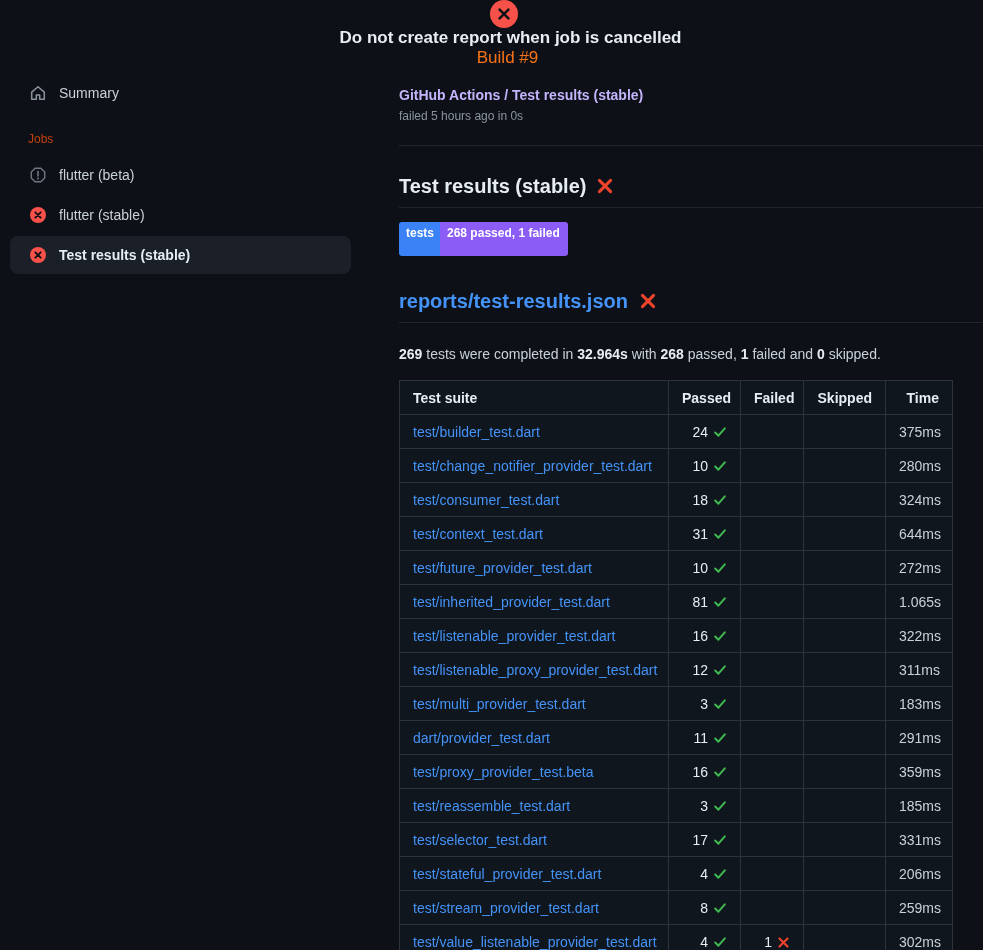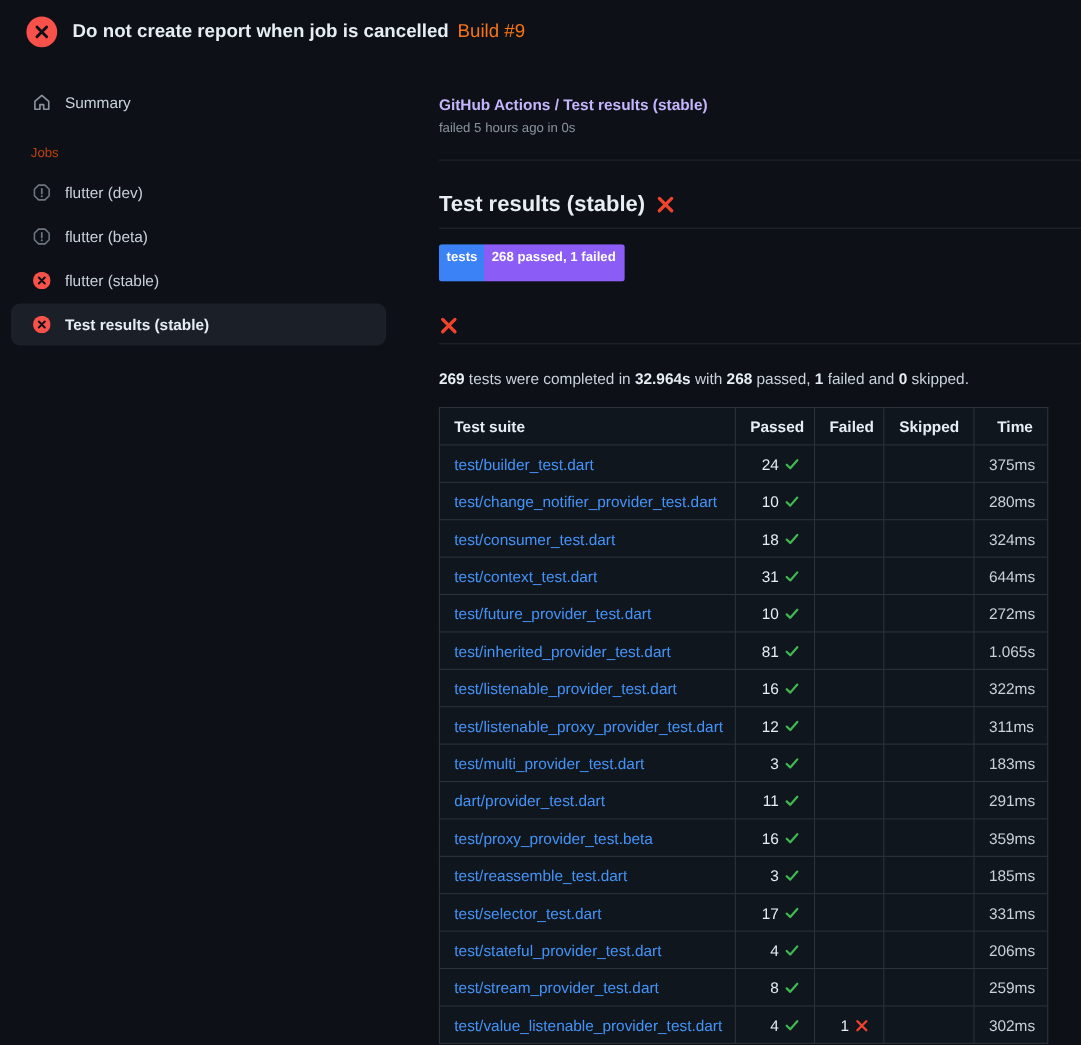--- a/index.html
+++ b/index.html
@@ -9,21 +9,21 @@
     color:#c9d1d9;
     font-family:"Liberation Sans", sans-serif;
     position:relative;
     overflow:hidden;
   }
   svg { display:block; }
 
   
   .topbar {
     position:absolute; top:0; left:0; right:0; height:57px;
-    display:flex; align-items:center; padding-left:24px;
+    display:flex; align-items:center; padding-left:24px;flex-direction:column;
   }
   .fail-circle-lg {
     width:28px; height:28px; border-radius:50%;
     background:#f85149; display:flex; align-items:center; justify-content:center; flex:none;
   }
   .topbar-title { margin-left:14px; font-size:17px; font-weight:bold; color:#e6edf3; }
   .topbar-build { margin-left:8px; font-size:17px; color:#f97316; font-weight:normal; }
 
   
   .sidebar { position:absolute; top:0; left:0; width:390px; }
@@ -103,28 +103,20 @@
 
 <div class="sidebar">
   <div class="summary-item">
     <svg class="icon16" viewBox="0 0 16 16">
       <path d="M8 1.8 L14.3 7.1 V14.3 H9.7 V10.1 H6.3 V14.3 H1.7 V7.1 Z" fill="none" stroke="#8b949e" stroke-width="1.5" stroke-linejoin="round"></path>
     </svg>
     <span>Summary</span>
   </div>
   <div class="jobs-label">Jobs</div>
   <div id="jobs-list">
-      <div class="job-item">
-        <svg class="icon16" viewBox="0 0 16 16">
-      <polygon points="5.1,1.3 10.9,1.3 14.7,5.1 14.7,10.9 10.9,14.7 5.1,14.7 1.3,10.9 1.3,5.1" fill="none" stroke="#6e7681" stroke-width="1.4" stroke-linejoin="round"></polygon>
-      <line x1="8" y1="4.6" x2="8" y2="9" stroke="#6e7681" stroke-width="1.6" stroke-linecap="round"></line>
-      <circle cx="8" cy="11.5" r="1" fill="#6e7681"></circle>
-        </svg>
-        <span>flutter (dev)</span>
-      </div>
       <div class="job-item">
         <svg class="icon16" viewBox="0 0 16 16">
       <polygon points="5.1,1.3 10.9,1.3 14.7,5.1 14.7,10.9 10.9,14.7 5.1,14.7 1.3,10.9 1.3,5.1" fill="none" stroke="#6e7681" stroke-width="1.4" stroke-linejoin="round"></polygon>
       <line x1="8" y1="4.6" x2="8" y2="9" stroke="#6e7681" stroke-width="1.6" stroke-linecap="round"></line>
       <circle cx="8" cy="11.5" r="1" fill="#6e7681"></circle>
         </svg>
         <span>flutter (beta)</span>
       </div>
       <div class="job-item">
         <svg class="icon16" viewBox="0 0 16 16">
@@ -154,20 +146,21 @@
       <path d="M3.4 3.4 L14.6 14.6 M14.6 3.4 L3.4 14.6" stroke="#f0432c" stroke-width="3" stroke-linecap="round"></path>
     </svg>
   </div>
 
   <div class="badge">
     <span class="b-label">tests</span>
     <span class="b-value">268 passed, 1 failed</span>
   </div>
 
   <div class="report-heading">
+    <span class="txt">reports/test-results.json</span>
     <svg width="18" height="18" viewBox="0 0 18 18">
       <path d="M3.4 3.4 L14.6 14.6 M14.6 3.4 L3.4 14.6" stroke="#f0432c" stroke-width="3" stroke-linecap="round"></path>
     </svg>
   </div>
 
   <div class="summary-line" id="summary-line"><b>269</b><span> tests were completed in </span><b>32.964s</b><span> with </span><b>268</b><span> passed, </span><b>1</b><span> failed and </span><b>0</b><span> skipped.</span></div>
 
   <table class="results">
     <colgroup>
       <col style="width:269px">

